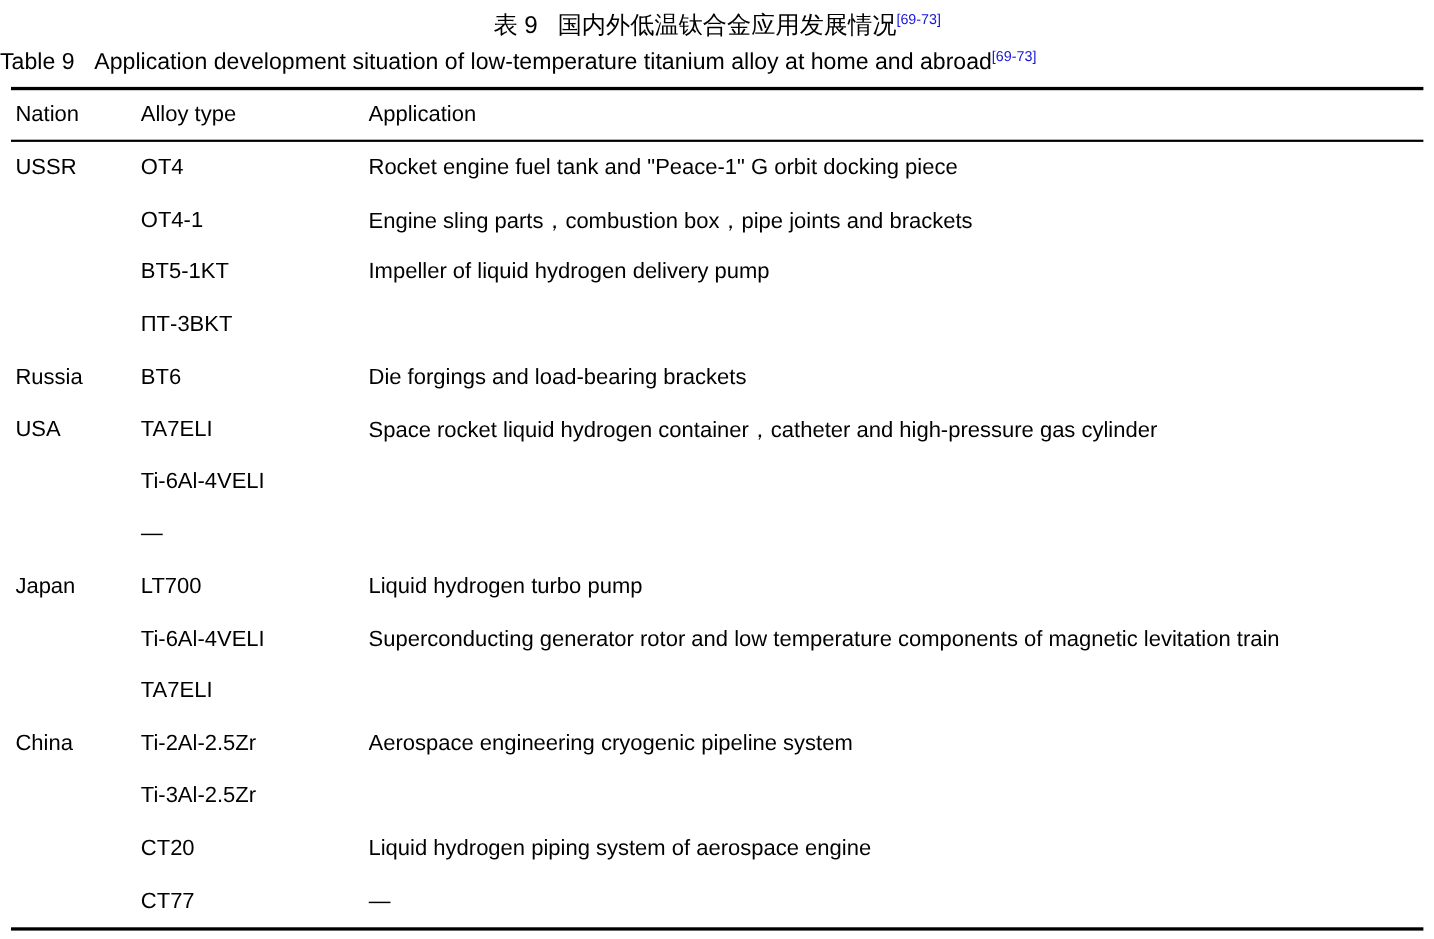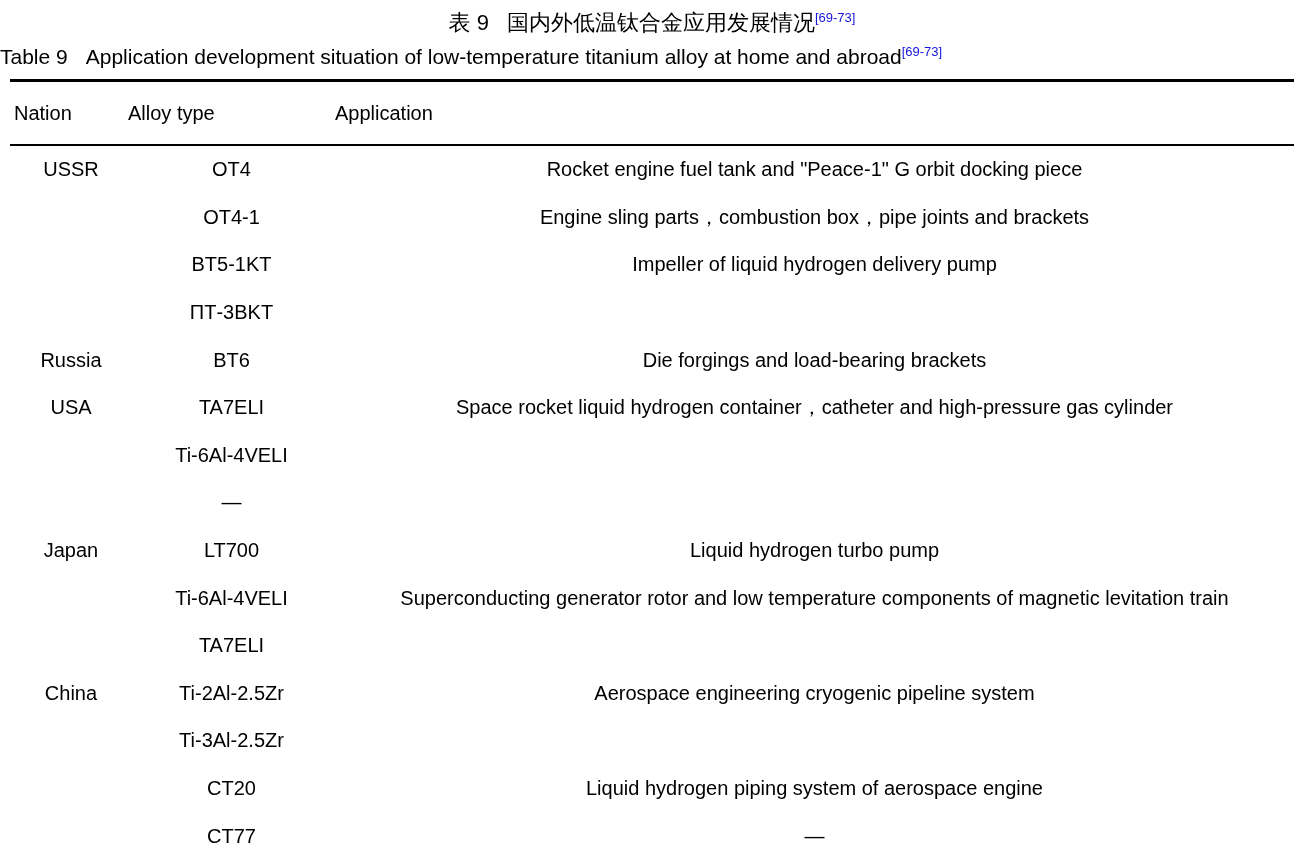--- a/index.html
+++ b/index.html
@@ -36,24 +36,24 @@
     border-bottom: 3px solid #000;
   }
   .trow {
     display: grid;
     grid-template-columns: 114px 207px 1fr;
     align-items: center;
     padding-left: 4px;
     font-size: 20px;
   }
   .trow.header {
-    height: 64px;
+    height: 47px;
     border-bottom: 2px solid #000;
   }
-  .trow.body-row { height: 47.6px; text-align: center; }
+  .trow.body-row { height: 47.6px; }
   .cell { white-space: nowrap; overflow: hidden; }
 </style>
 </head>
 <body>
 
 <div class="page">
 
   <div class="caption-zh">
     <span class="caption-label">表 9</span><span>国内外低温钛合金应用发展情况</span><sup class="ref">[69-73]</sup>
   </div>

